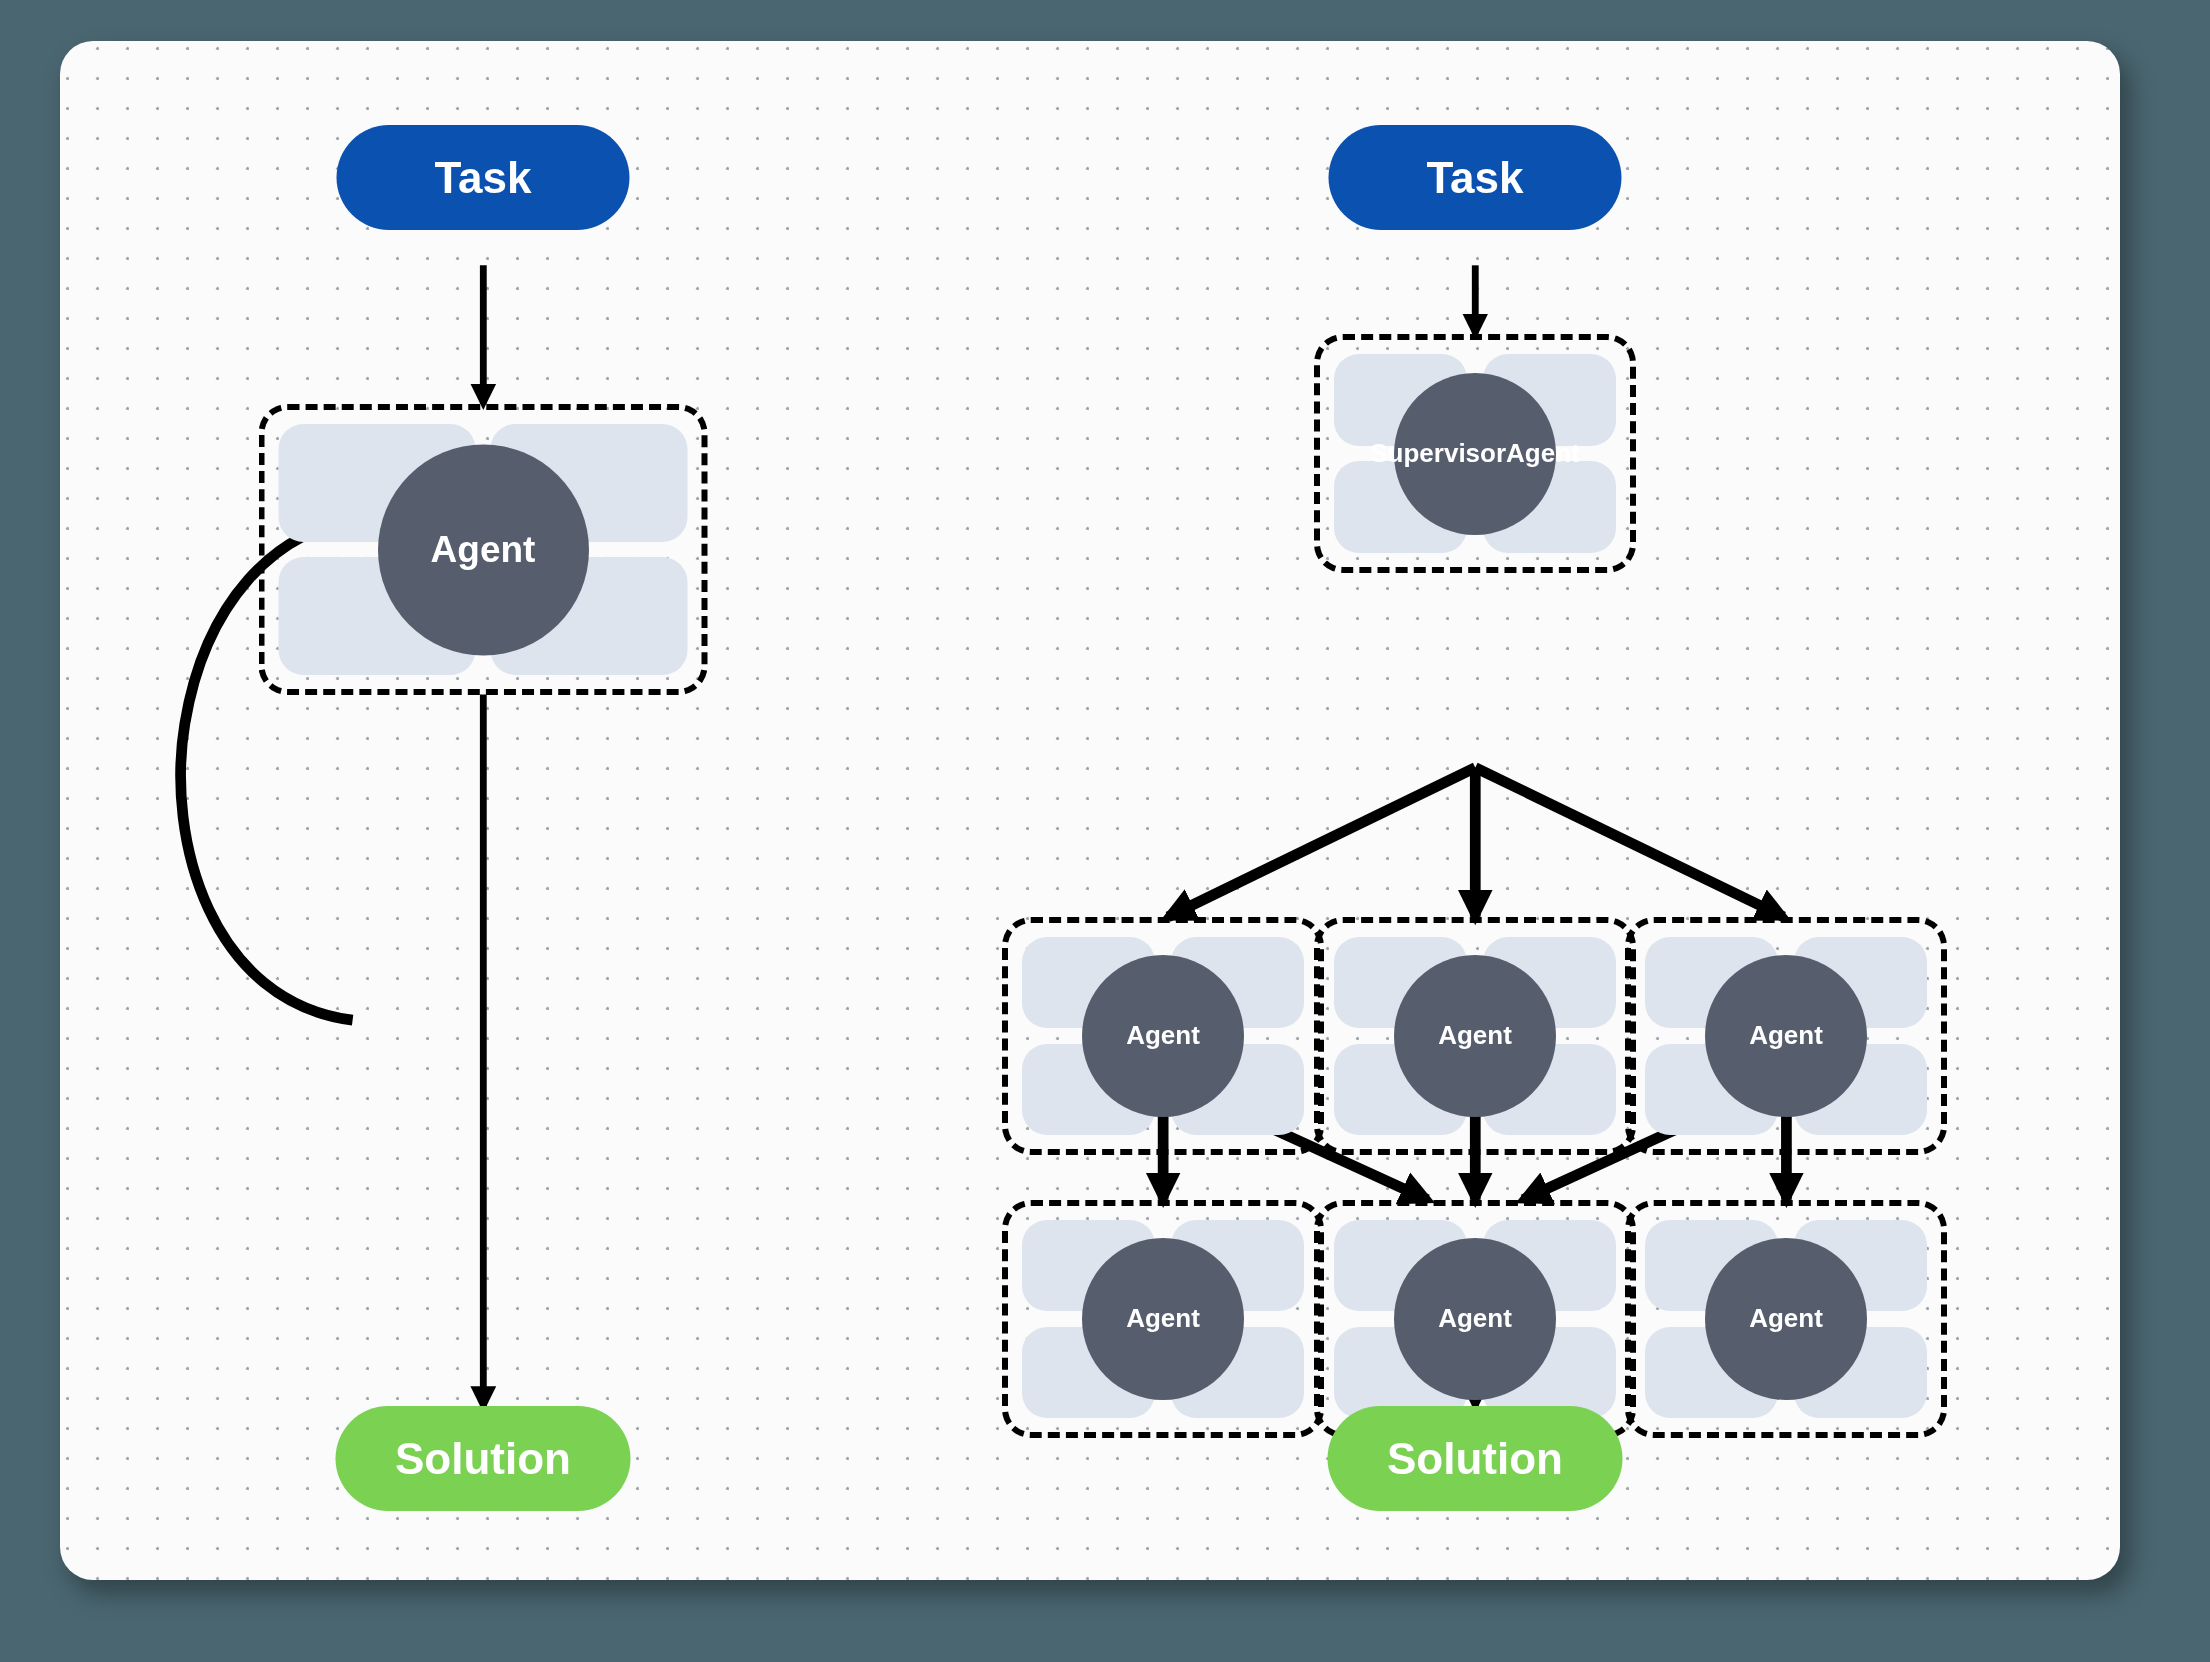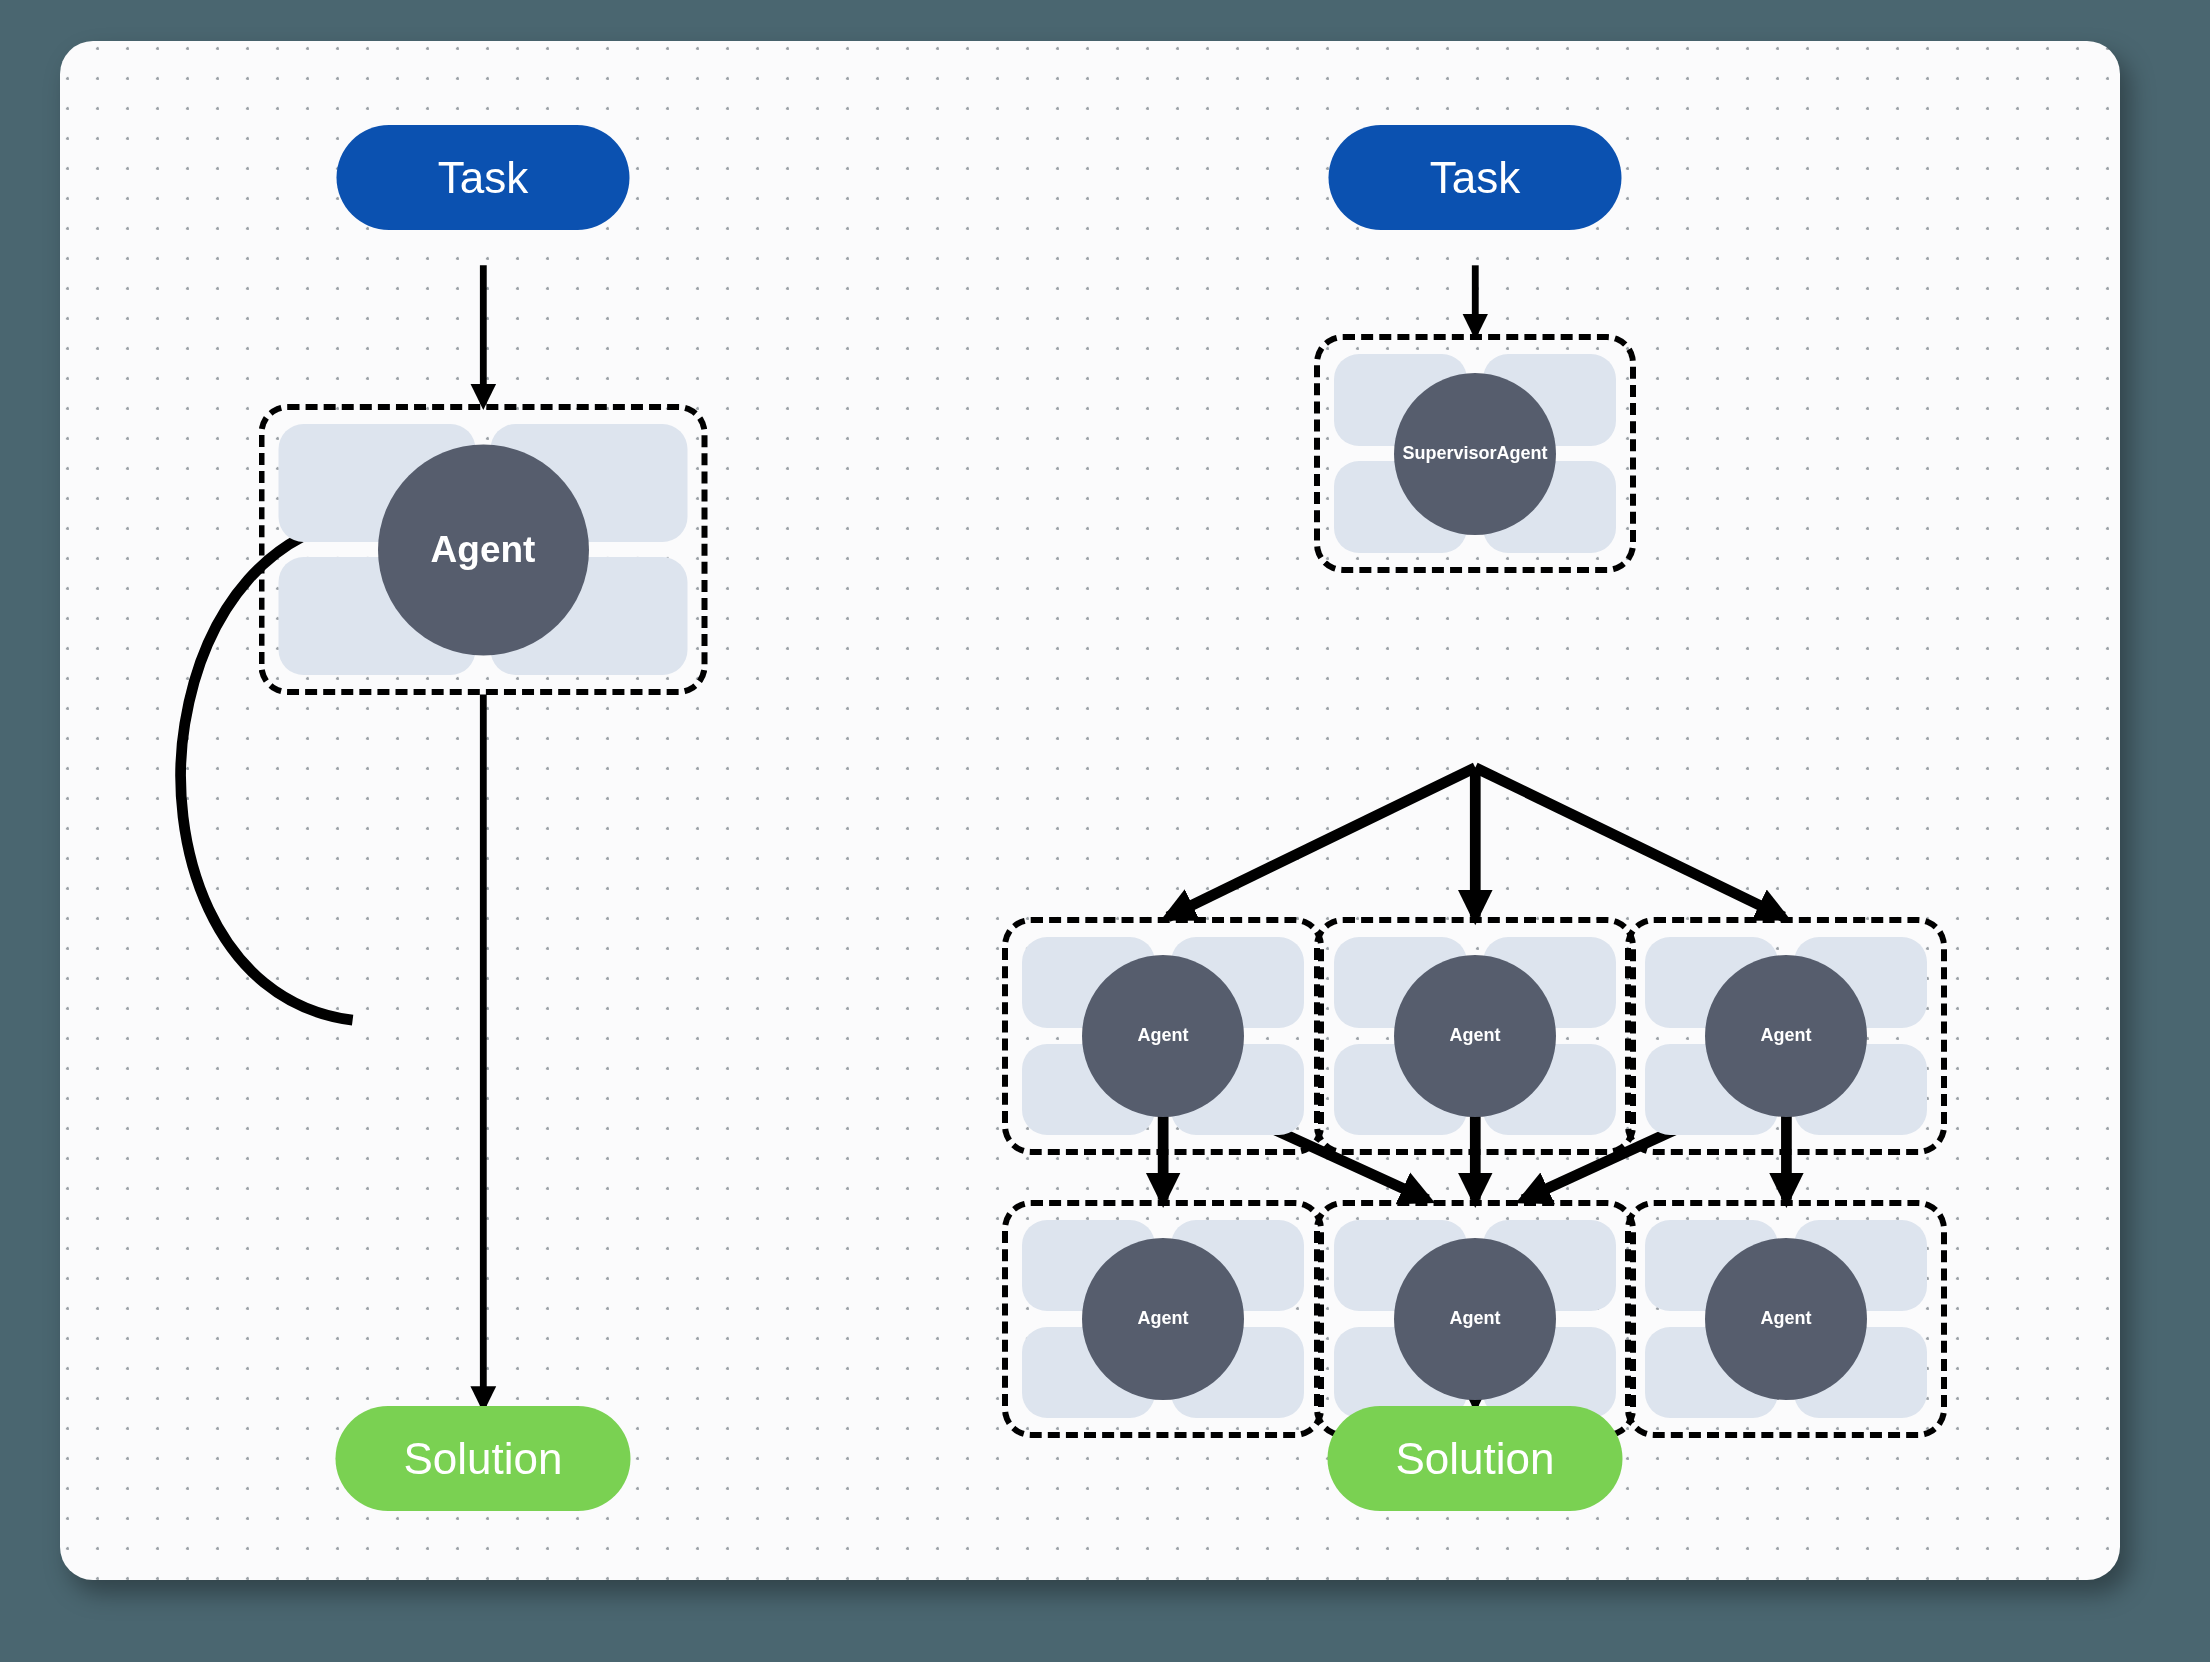--- a/index.html
+++ b/index.html
@@ -49,21 +49,21 @@
 
   
   .pill {
     position: absolute;
     display: flex;
     align-items: center;
     justify-content: center;
     border-radius: 974px;
     color: #ffffff;
     font-size: 44px;
-    font-weight: 400;
+    font-weight: 700;
     white-space: nowrap;
     transform: translateX(-50%);
   }
   .pill.task     { background: #0b51b0; }
   .pill.solution { background: #7ad152; }
 
   
   .agent-group {
     position: absolute;
     border: 6.8px dashed #000000;
@@ -92,21 +92,21 @@
     border-radius: 50%;
     display: flex;
     align-items: center;
     justify-content: center;
     text-align: center;
     color: #ffffff;
     font-weight: bold;
     line-height: 1.06;
   }
   .agent-circle.big    { width: 211px; height: 211px; font-size: 37px; }
-  .agent-circle.small  { width: 162px; height: 162px; font-size: 18px; }
+  .agent-circle.small  { width: 162px; height: 162px; font-size: 26px; }
 
   
   #wires {
     position: absolute;
     left: 0; top: 0;
     width: 2060px;
     height: 1539px;
     pointer-events: none;
   }
   .wire {

